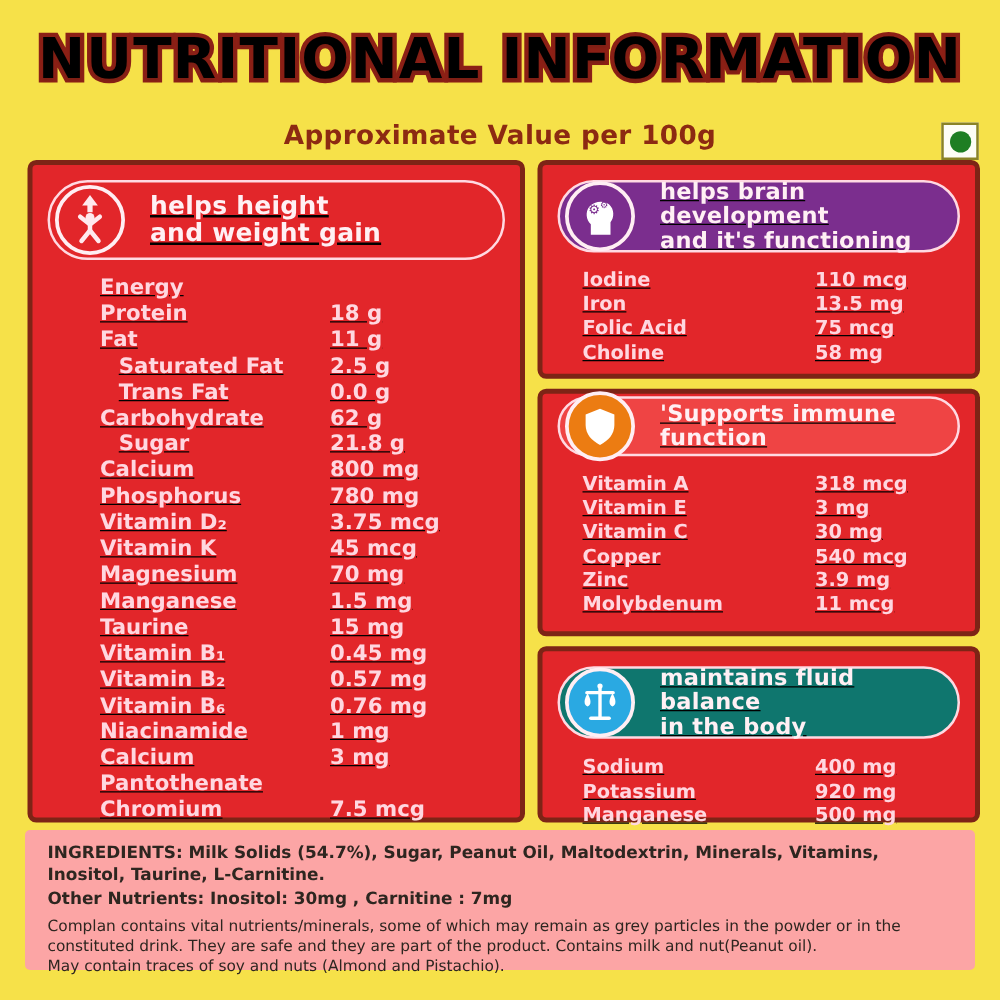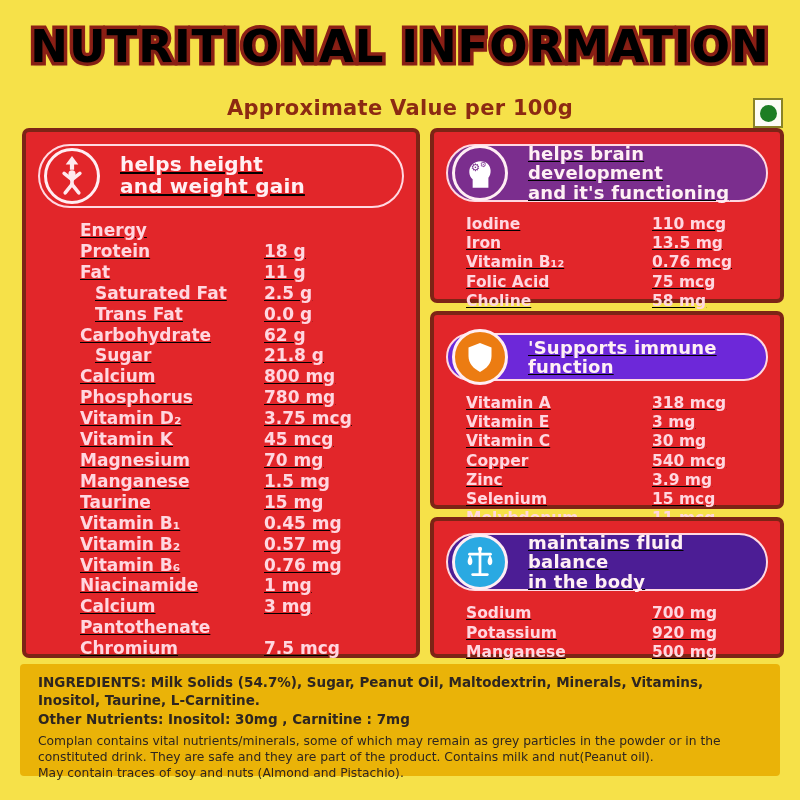--- a/index.html
+++ b/index.html
@@ -37,22 +37,22 @@
   .panel.immune{left:430px;top:311px;width:354px;height:198px;}
   .panel.fluid {left:430px;top:517px;width:354px;height:141px;}
 
   .pill{
     position:relative;margin:12px 12px 4px 12px;border-radius:40px;
     display:flex;align-items:center;padding-left:80px;box-sizing:border-box;
     color:#fff0f4;font-weight:700;line-height:1.08;letter-spacing:.2px;
   }
   .growth .pill{height:64px;border:2px solid #ffd9e2;font-size:20px;}
   .brain  .pill{height:58px;background:#7b2e8e;border:2px solid #ffd9e2;font-size:18px;}
-  .immune .pill{height:48px;background:#6d28d9;border:2px solid #ffd9e2;font-size:18px;margin-top:18px;}
-  .fluid  .pill{height:58px;background:#4c1d95;border:2px solid #ffd9e2;font-size:18px;align-items:center;}
+  .immune .pill{height:48px;background:#ef4444;border:2px solid #ffd9e2;font-size:18px;margin-top:2px;}
+  .fluid  .pill{height:58px;background:#0f766e;border:2px solid #ffd9e2;font-size:18px;align-items:center;}
 
   .icon-circle{
     position:absolute;left:4px;top:50%;transform:translateY(-50%);
     width:56px;height:56px;border-radius:50%;
     border:3px solid #ffeef3;box-sizing:border-box;
     display:flex;align-items:center;justify-content:center;
   }
   .growth .icon-circle{background:#e2262a;}
   .brain  .icon-circle{background:#7b2e8e;}
   .immune .icon-circle{background:#ec7c12;}
@@ -65,21 +65,21 @@
   .growth .row{font-size:17px;line-height:20.9px;}
   .brain .row,.immune .row{font-size:15.5px;line-height:19.2px;}
   .fluid .row{font-size:15.5px;line-height:19.5px;}
   .row .lbl{flex:1;}
   .row.indent .lbl{padding-left:15px;}
   .growth .row .val{width:142px;flex:none;}
   .brain .row .val,.immune .row .val,.fluid .row .val{width:118px;flex:none;}
 
   .footer{
     position:absolute;left:20px;top:664px;width:760px;height:112px;
-    background:#eab308;border-radius:4px;box-sizing:border-box;
+    background:#fca5a5;border-radius:4px;box-sizing:border-box;
     padding:10px 18px 8px 18px;color:#2e2620;
   }
   .footer p{margin:0;}
   .footer .ing{font-size:13.5px;font-weight:700;line-height:1.3;}
   .footer .other{font-size:13.5px;font-weight:600;margin-top:2px;}
   .footer .disc{font-size:12.3px;font-weight:400;line-height:1.28;margin-top:7px;}
   .footer .disc2{font-size:12.3px;font-weight:400;line-height:1.28;}
   svg{display:block;}
 </style>
 </head>
@@ -211,24 +211,20 @@
   <div class="rows">
       <div class="row">
         <span class="lbl">Iodine</span>
         <span class="val">110 mcg</span>
       </div>
       <div class="row">
         <span class="lbl">Iron</span>
         <span class="val">13.5 mg</span>
       </div>
       <div class="row">
-        <span class="lbl">Vitamin B₁₂</span>
-        <span class="val">0.76 mcg</span>
-      </div>
-      <div class="row">
         <span class="lbl">Folic Acid</span>
         <span class="val">75 mcg</span>
       </div>
       <div class="row">
         <span class="lbl">Choline</span>
         <span class="val">58 mg</span>
       </div>
     </div>
 </div>
 
@@ -254,24 +250,20 @@
         <span class="lbl">Vitamin C</span>
         <span class="val">30 mg</span>
       </div>
       <div class="row">
         <span class="lbl">Copper</span>
         <span class="val">540 mcg</span>
       </div>
       <div class="row">
         <span class="lbl">Zinc</span>
         <span class="val">3.9 mg</span>
-      </div>
-      <div class="row">
-        <span class="lbl">Selenium</span>
-        <span class="val">15 mcg</span>
       </div>
       <div class="row">
         <span class="lbl">Molybdenum</span>
         <span class="val">11 mcg</span>
       </div>
     </div>
 </div>
 
 <div class="panel fluid">
   <div class="pill">
@@ -288,21 +280,21 @@
       </svg>
     </div>
     <div>
       <div>maintains fluid balance</div>
       <div>in the body</div>
     </div>
   </div>
   <div class="rows">
       <div class="row">
         <span class="lbl">Sodium</span>
-        <span class="val">700 mg</span>
+        <span class="val">400 mg</span>
       </div>
       <div class="row">
         <span class="lbl">Potassium</span>
         <span class="val">920 mg</span>
       </div>
       <div class="row">
         <span class="lbl">Manganese</span>
         <span class="val">500 mg</span>
       </div>
     </div>

